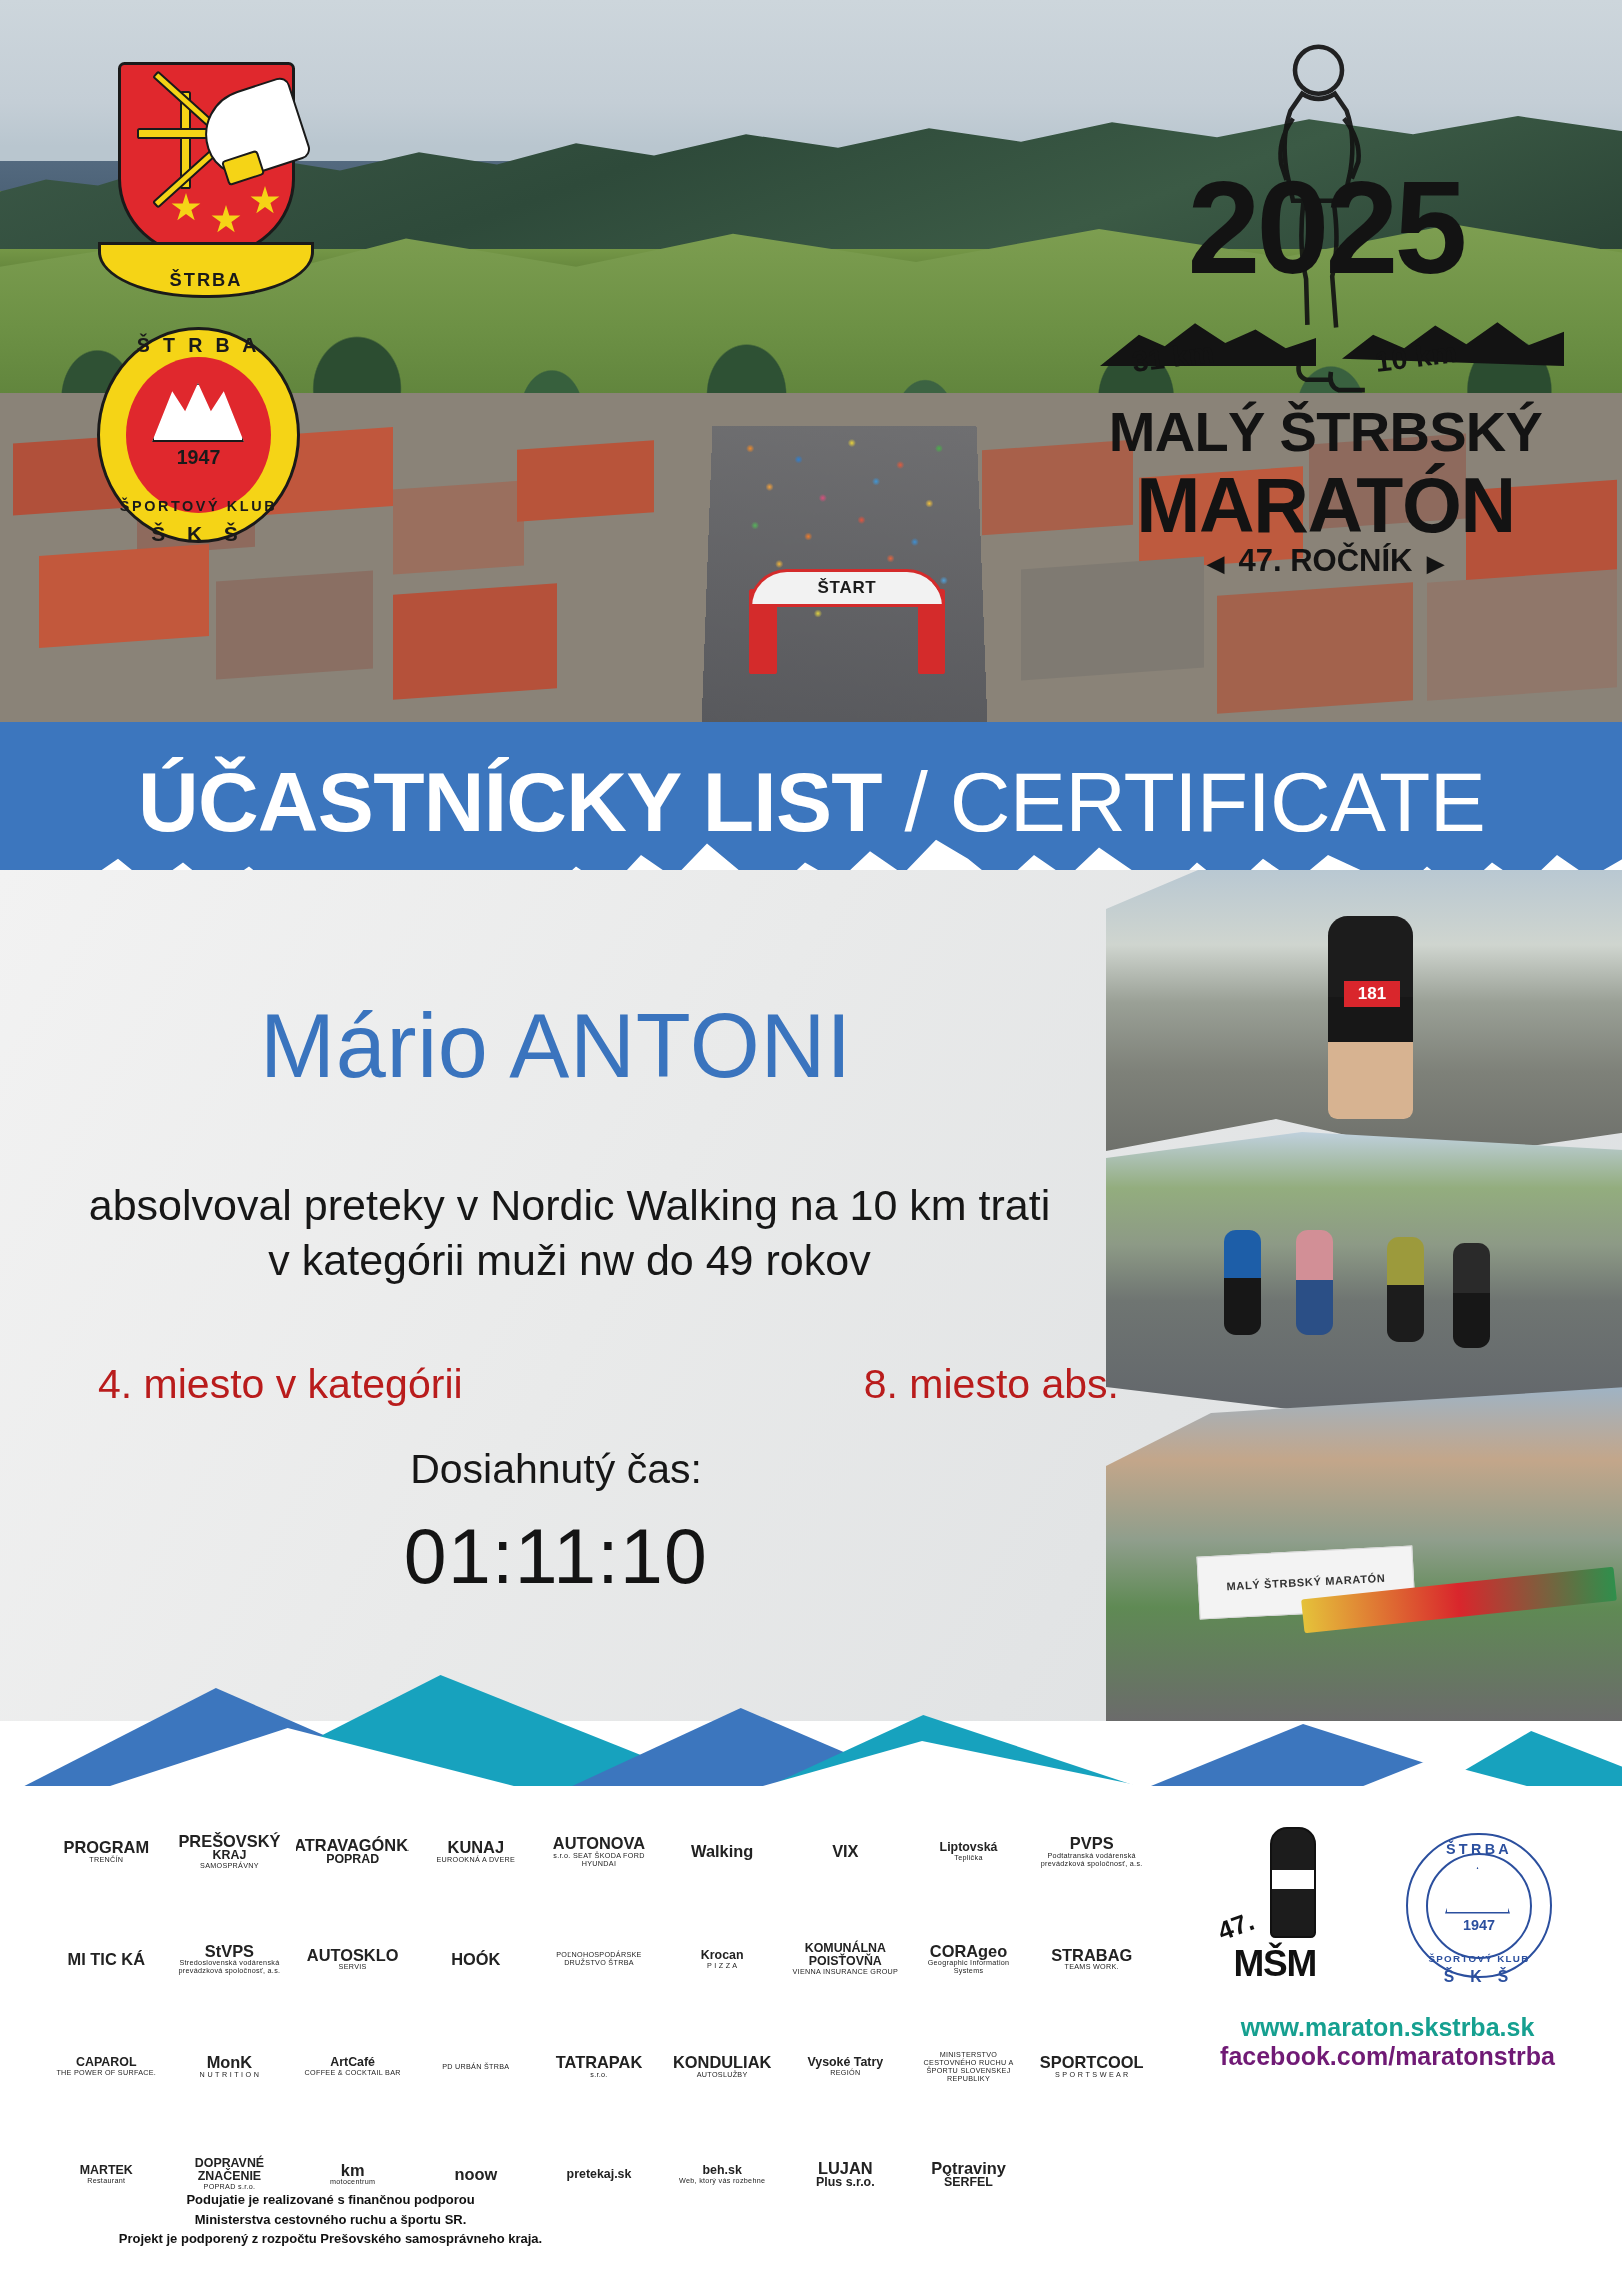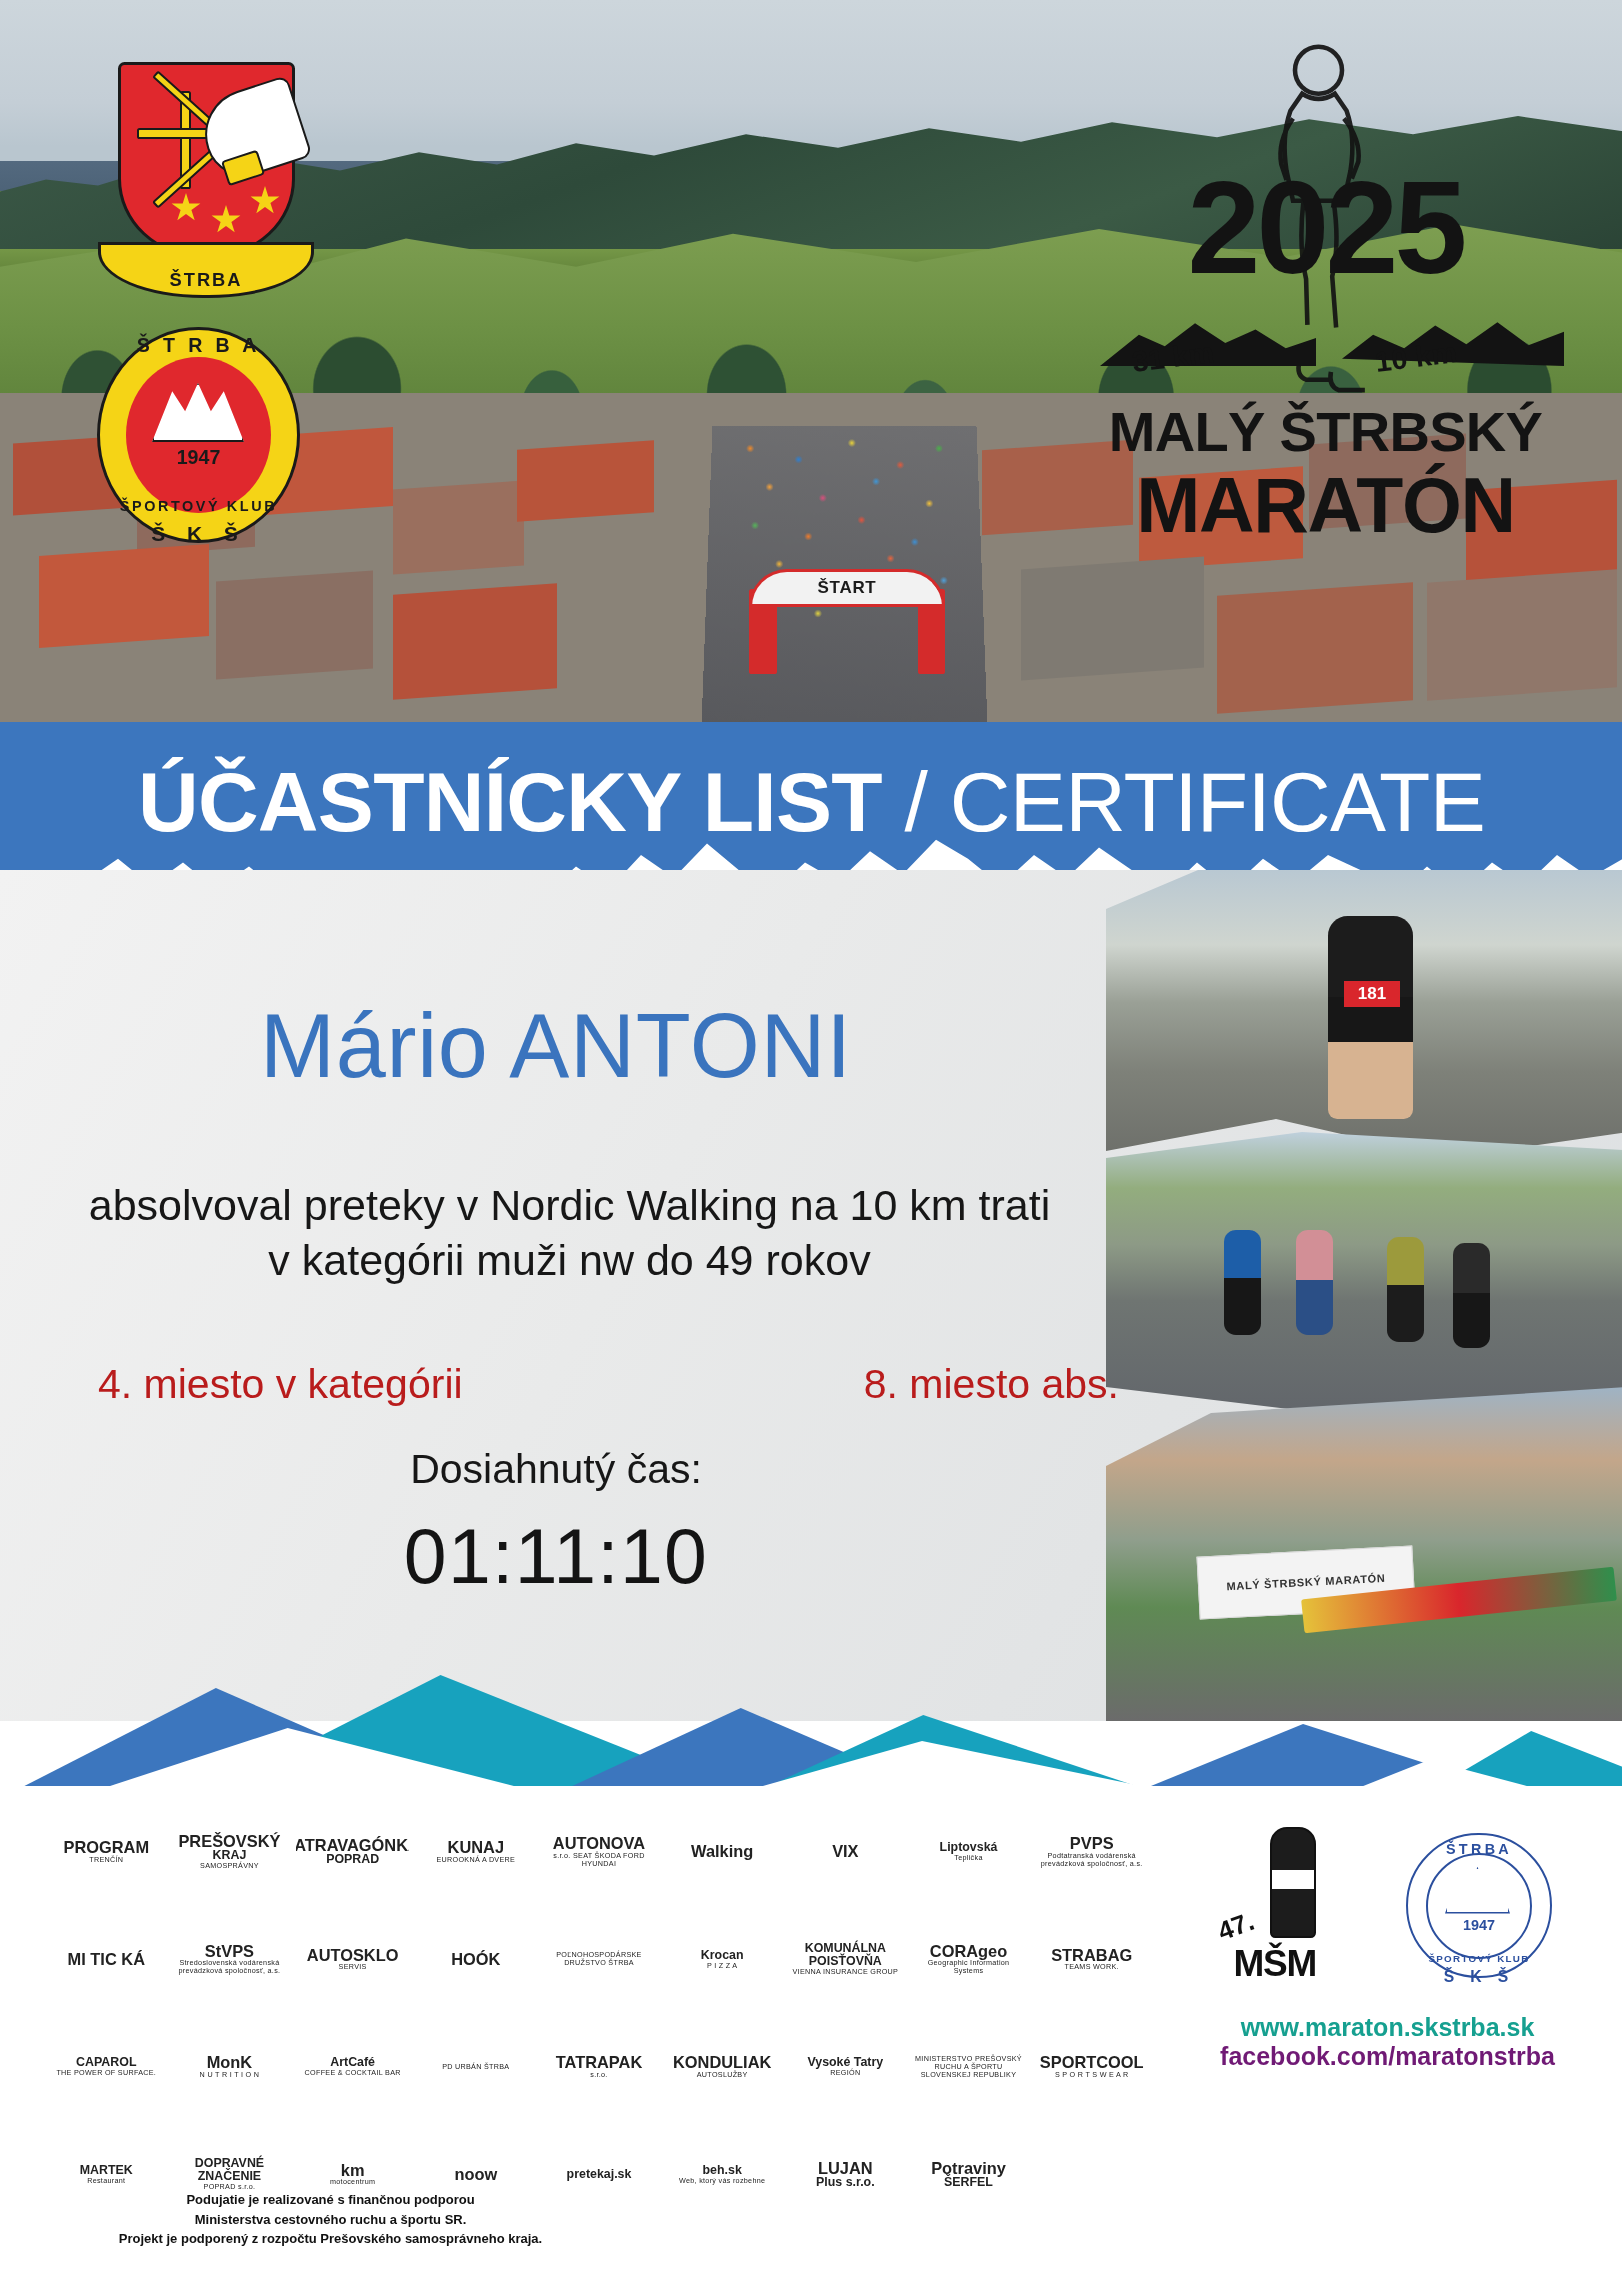--- a/index.html
+++ b/index.html
@@ -395,20 +395,21 @@
         <path d="M104 508 q-4 22 12 28 h40"></path>
       </g>
     </svg>
     <div class="rl-year">2025</div>
     <div class="rl-mtn a"></div>
     <div class="rl-mtn b"></div>
     <div class="rl-km a">31 km</div>
     <div class="rl-km b">10 km</div>
     <div class="rl-title1">MALÝ ŠTRBSKÝ</div>
     <div class="rl-title2">MARATÓN</div>
+    <div class="rl-sub">47. ROČNÍK</div>
   </div>
 </div>
 
 <div class="banner">
   <div class="banner-text">
     <span class="b1">ÚČASTNÍCKY LIST</span><span class="b2"> / CERTIFICATE</span>
   </div>
 </div>
 
 <div class="body-area"></div>
@@ -548,21 +549,21 @@
       </div>
       <div class="logo">
         <div class="big">KONDULIAK</div>
         <div class="sm">AUTOSLUŽBY</div>
       </div>
       <div class="logo">
         <div class="mid">Vysoké Tatry</div>
         <div class="sm">REGIÓN</div>
       </div>
       <div class="logo">
-        <div class="sm">MINISTERSTVO PREŠOVSKÝ RUCHU A ŠPORTU SLOVENSKEJ REPUBLIKY</div>
+        <div class="sm">MINISTERSTVO CESTOVNÉHO RUCHU A ŠPORTU SLOVENSKEJ REPUBLIKY</div>
       </div>
       <div class="logo">
         <div class="big">SPORTCOOL</div>
         <div class="sm">S P O R T S W E A R</div>
       </div>
       <div class="logo">
         <div class="mid">MARTEK</div>
         <div class="sm">Restaurant</div>
       </div>
       <div class="logo">

